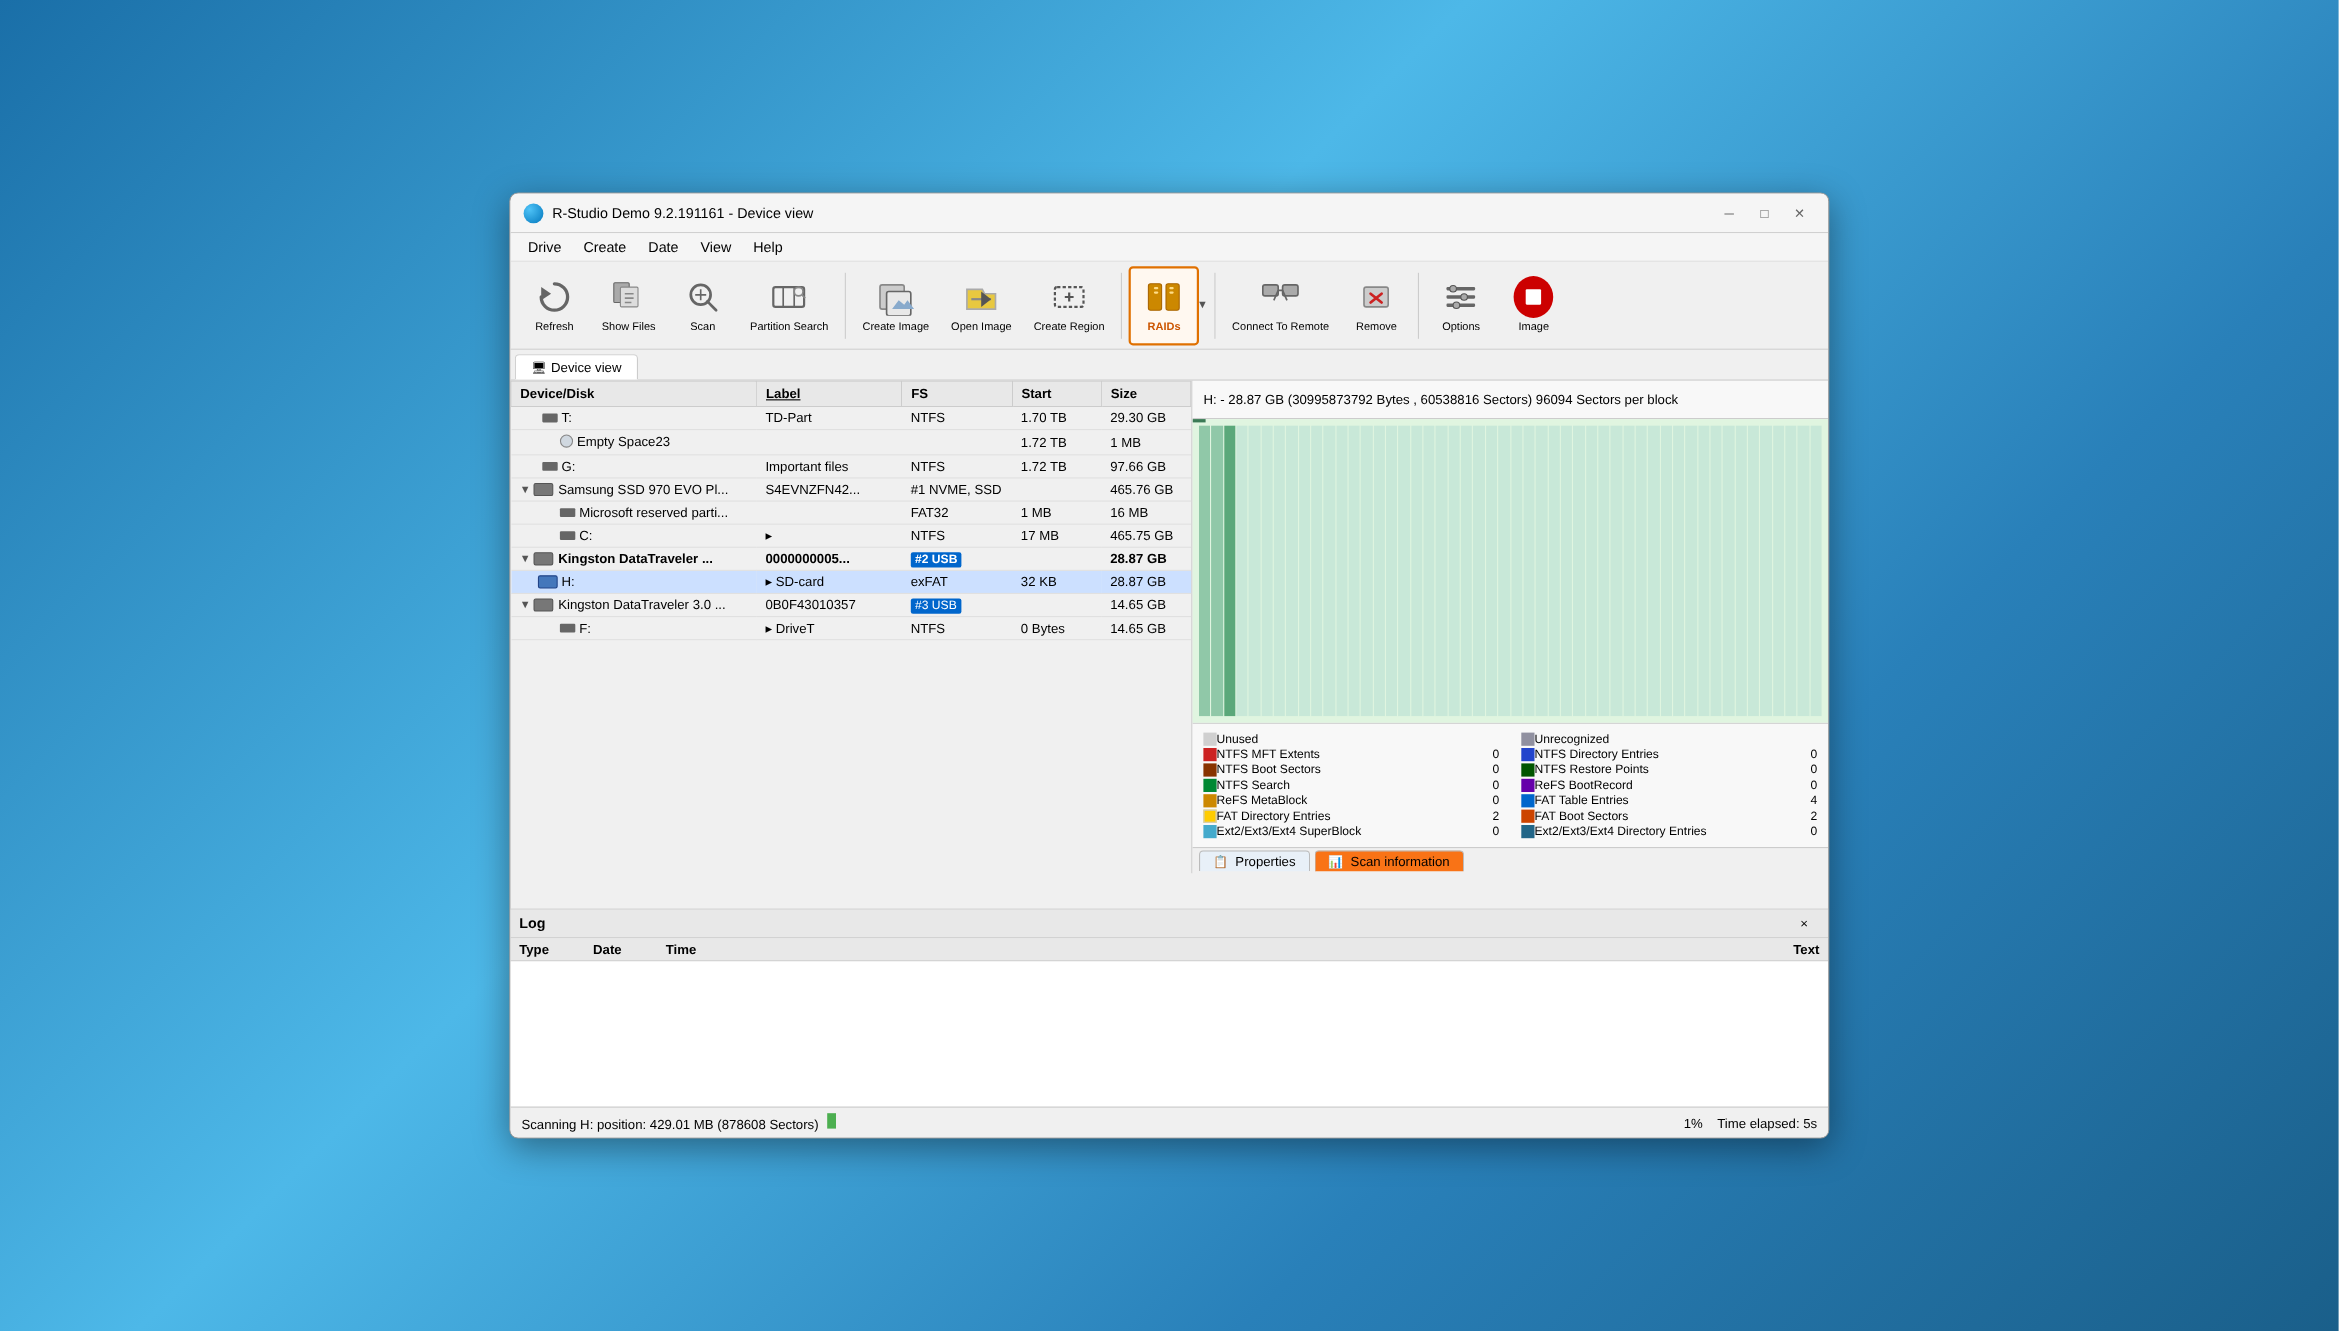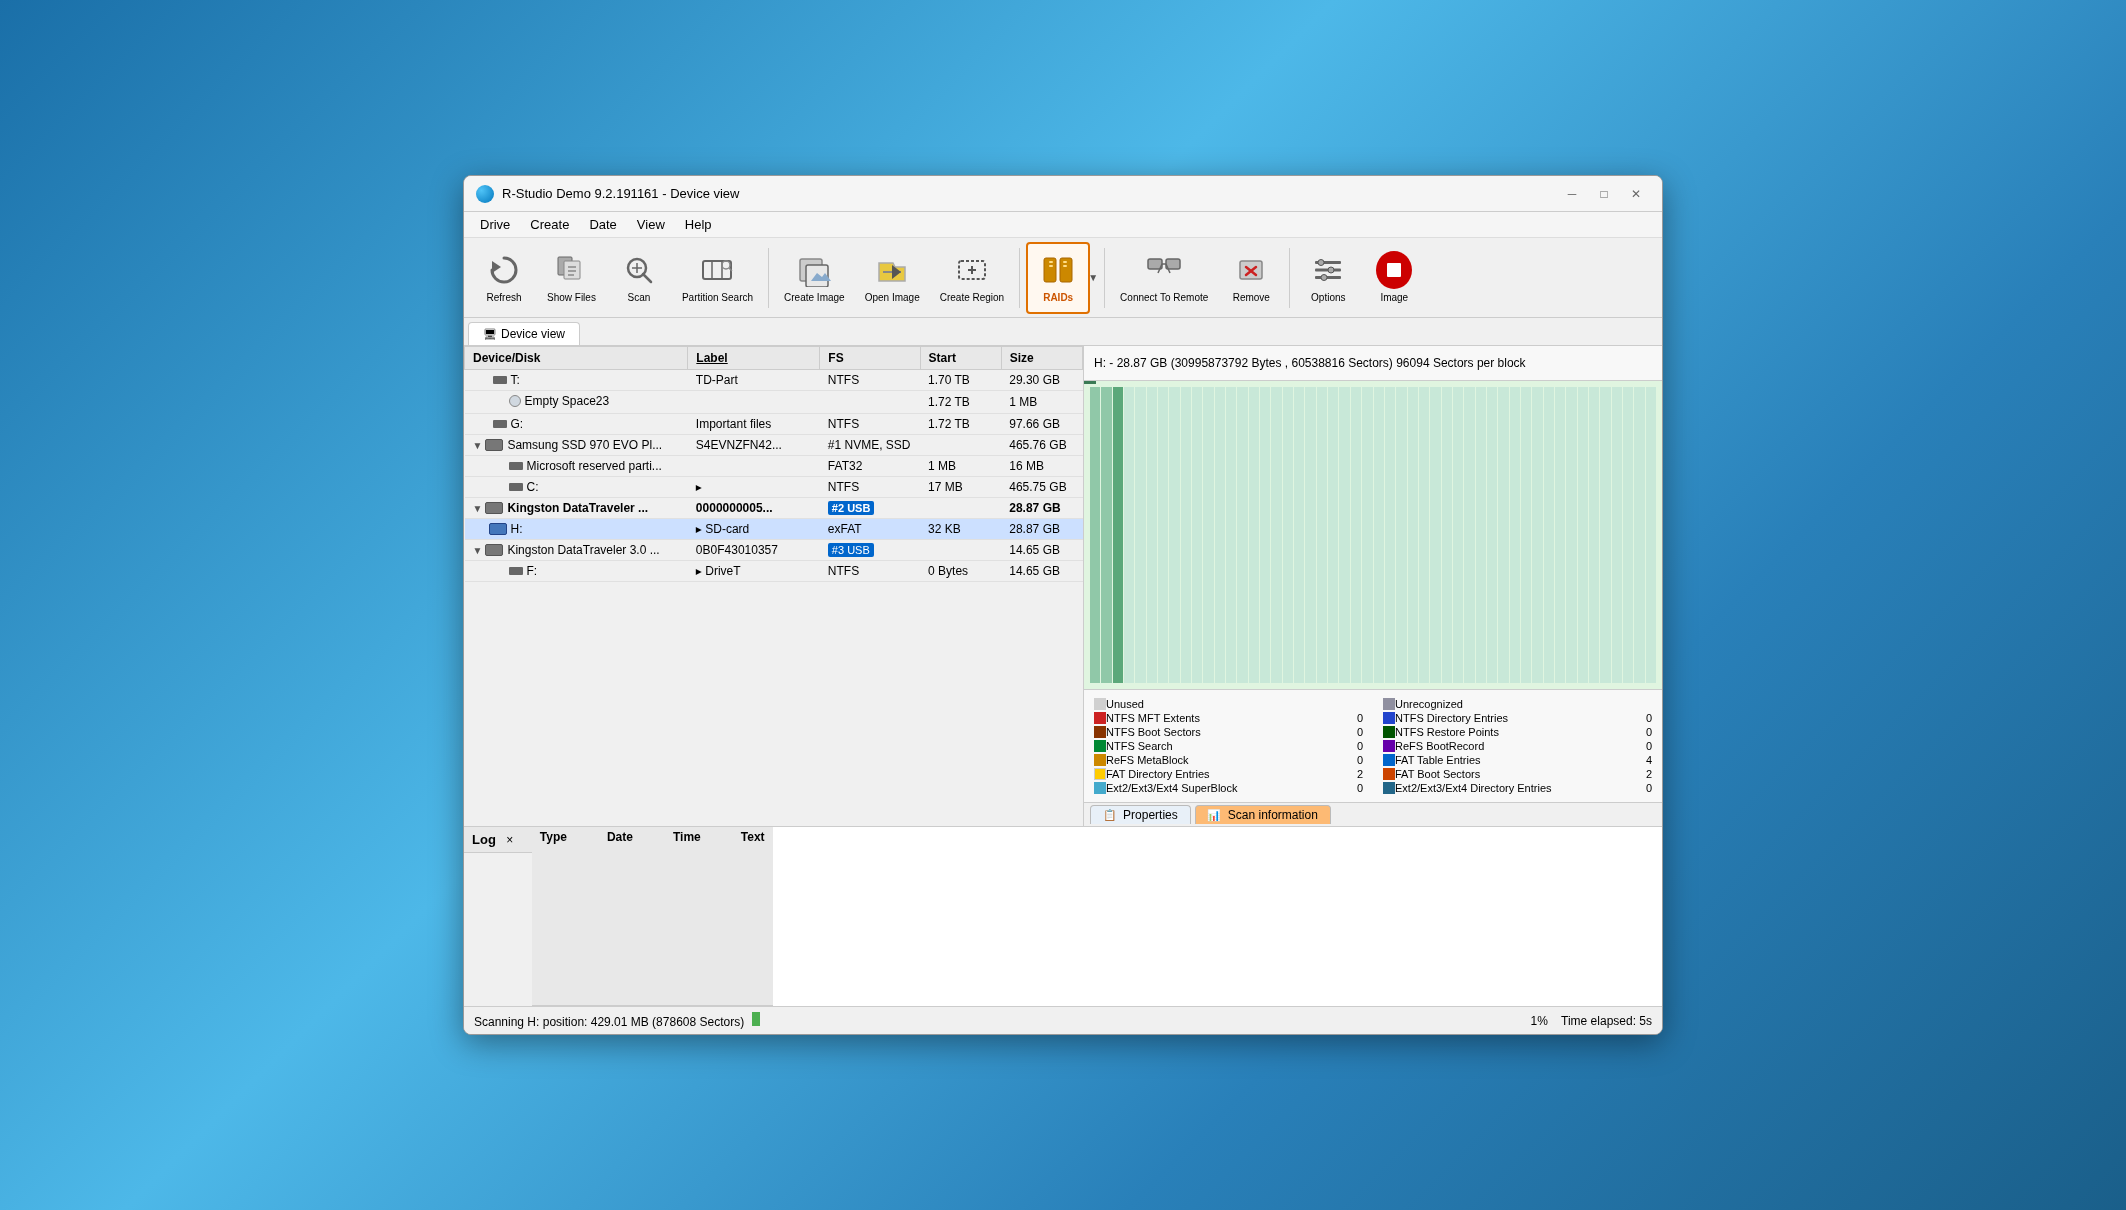--- a/index.html
+++ b/index.html
@@ -250,28 +250,29 @@
       gap: 4px;
       padding: 0 6px;
     }
     .bottom-tab {
       padding: 2px 12px;
       cursor: pointer;
       font-size: 12px;
       border: 1px solid #bbb;
       border-bottom: none;
       border-radius: 4px 4px 0 0;
-      background: #fdba74;
+      background: #f97316;
     }
     .bottom-tab.active { background: #e8f0f8; }
     .log-section {
       height: 180px;
       border-top: 1px solid #ccc;
       display: flex;
-      flex-direction: row;
+      flex-direction: column;
+      margin-top: 32px;
     }
     .log-header {
       background: #e8e8e8;
       border-bottom: 1px solid #ccc;
       height: 26px;
       display: flex;
       align-items: center;
       padding: 0 8px;
       justify-content: space-between;
     }

